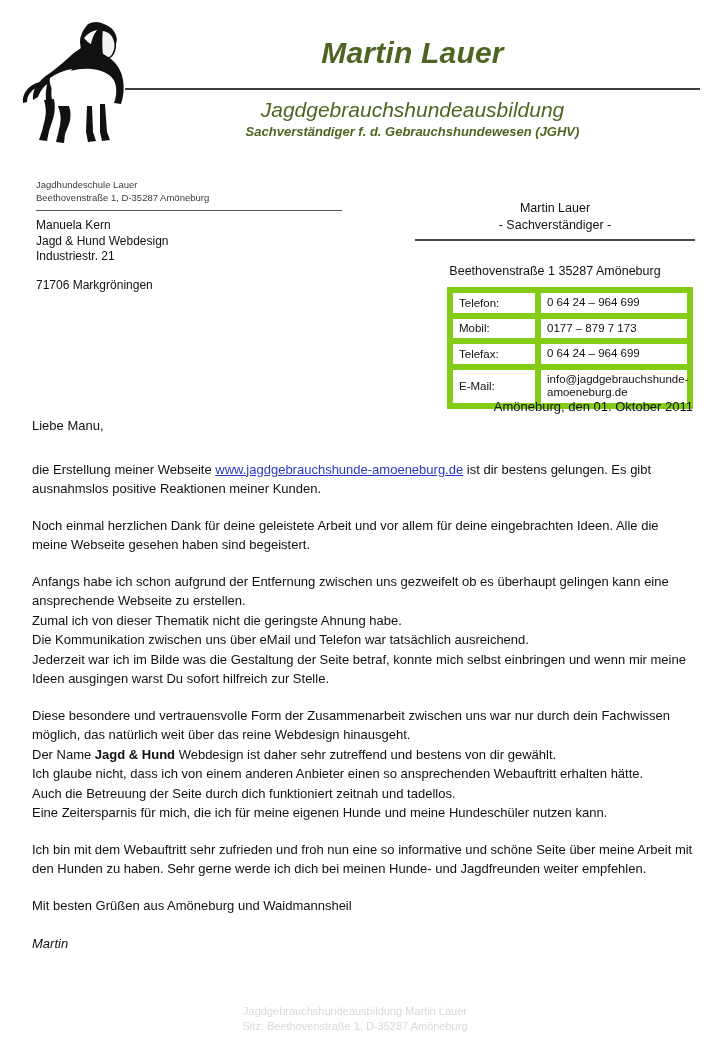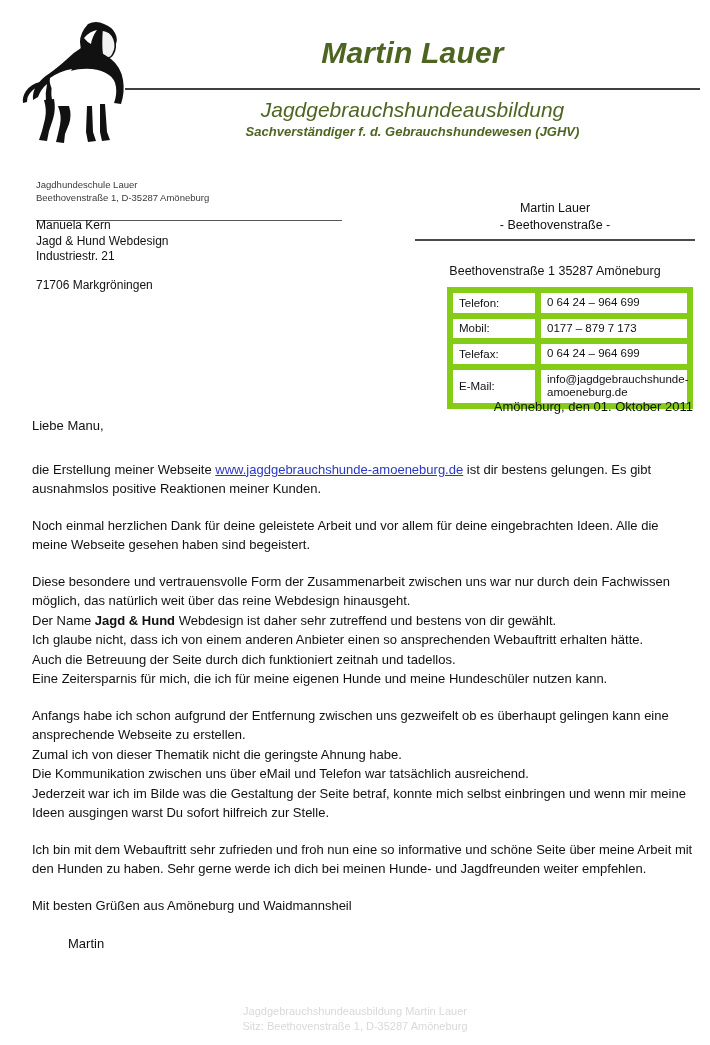--- a/index.html
+++ b/index.html
@@ -80,21 +80,21 @@
   
   #sender-line {
     position: absolute;
     left: 36px;
     top: 178px;
     width: 306px;
     font-size: 9.5px;
     line-height: 13px;
     color: #3a3a3a;
     border-bottom: 1px solid #555;
-    padding-bottom: 16px;
+    padding-bottom: 6px;
   }
   #recipient {
     position: absolute;
     left: 36px;
     top: 218px;
     font-size: 12px;
     line-height: 15.5px;
     color: #111;
   }
   #recipient .gap { height: 13px; }
@@ -157,22 +157,22 @@
   }
   #body p { margin: 0 0 17px 0; }
   #body p.tight { margin-bottom: 0; }
   #body .salutation { margin-bottom: 24px; }
   #body .weblink {
     color: #2b37c4;
     text-decoration: underline;
   }
   #body .bold { font-weight: bold; }
   #body .sign {
+    font-style: italic;
     margin-top: 19px;
-    margin-left: 36px;
   }
 
   
   #footer {
     position: absolute;
     left: 0;
     top: 1004px;
     width: 710px;
     text-align: center;
     font-size: 11px;
@@ -232,21 +232,21 @@
     <div>Manuela Kern</div>
     <div>Jagd &amp; Hund Webdesign</div>
     <div>Industriestr. 21</div>
     <div class="gap"></div>
     <div>71706 Markgröningen</div>
   </div>
 
   <div id="contact-block">
     <div id="contact-owner">
       <div>Martin Lauer</div>
-      <div>- Beethovenstraße -</div>
+      <div>- Sachverständiger -</div>
     </div>
     <div id="contact-rule"></div>
     <div id="contact-address">Beethovenstraße 1   35287 Amöneburg</div>
 
     <table id="contact-table">
       <tbody>
         <tr>
           <td class="lbl">Telefon:</td>
           <td class="val">0 64 24 – 964 699</td>
         </tr>
@@ -270,34 +270,34 @@
 
   <div id="body">
 
     <p class="salutation">Liebe Manu,</p>
 
     <p><span>die Erstellung meiner Webseite </span><a class="weblink" href="#">www.jagdgebrauchshunde-amoeneburg.de</a><span> ist dir bestens gelungen. Es gibt ausnahmslos positive Reaktionen meiner Kunden.</span></p>
 
     <p>Noch einmal herzlichen Dank für deine geleistete Arbeit und vor allem für deine eingebrachten Ideen. Alle die meine Webseite gesehen haben sind begeistert.</p>
 
     <p>
+      <span>Anfangs habe ich schon aufgrund der Entfernung zwischen uns gezweifelt ob es überhaupt gelingen kann eine ansprechende Webseite zu erstellen.</span><br>
+      <span>Zumal ich von dieser Thematik nicht die geringste Ahnung habe.</span><br>
+      <span>Die Kommunikation zwischen uns über eMail und Telefon war tatsächlich ausreichend.</span><br>
+      <span>Jederzeit war ich im Bilde was die Gestaltung der Seite betraf, konnte mich selbst einbringen und wenn mir meine Ideen ausgingen warst Du sofort hilfreich zur Stelle.</span>
+    </p>
+
+    <p>
       <span>Diese besondere und vertrauensvolle Form der Zusammenarbeit zwischen uns war nur durch dein Fachwissen möglich, das natürlich weit über das reine Webdesign hinausgeht.</span><br>
       <span>Der Name </span><span class="bold">Jagd &amp; Hund</span><span> Webdesign ist daher sehr zutreffend und bestens von dir gewählt.</span><br>
       <span>Ich glaube nicht, dass ich von einem anderen Anbieter einen so ansprechenden Webauftritt erhalten hätte.</span><br>
       <span>Auch die Betreuung der Seite durch dich funktioniert zeitnah und tadellos.</span><br>
       <span>Eine Zeitersparnis für mich, die ich für meine eigenen Hunde und meine Hundeschüler nutzen kann.</span>
     </p>
 
-    <p>
-      <span>Anfangs habe ich schon aufgrund der Entfernung zwischen uns gezweifelt ob es überhaupt gelingen kann eine ansprechende Webseite zu erstellen.</span><br>
-      <span>Zumal ich von dieser Thematik nicht die geringste Ahnung habe.</span><br>
-      <span>Die Kommunikation zwischen uns über eMail und Telefon war tatsächlich ausreichend.</span><br>
-      <span>Jederzeit war ich im Bilde was die Gestaltung der Seite betraf, konnte mich selbst einbringen und wenn mir meine Ideen ausgingen warst Du sofort hilfreich zur Stelle.</span>
-    </p>
-
     <p>Ich bin mit dem Webauftritt sehr zufrieden und froh nun eine so informative und schöne Seite über meine Arbeit mit den Hunden zu haben. Sehr gerne werde ich dich bei meinen Hunde- und Jagdfreunden weiter empfehlen.</p>
 
     <p class="tight">Mit besten Grüßen aus Amöneburg und Waidmannsheil</p>
     <p class="sign tight">Martin</p>
   </div>
 
   <div id="footer">
     <div>Jagdgebrauchshundeausbildung Martin Lauer</div>
     <div>Sitz: Beethovenstraße 1, D-35287 Amöneburg</div>
   </div>

